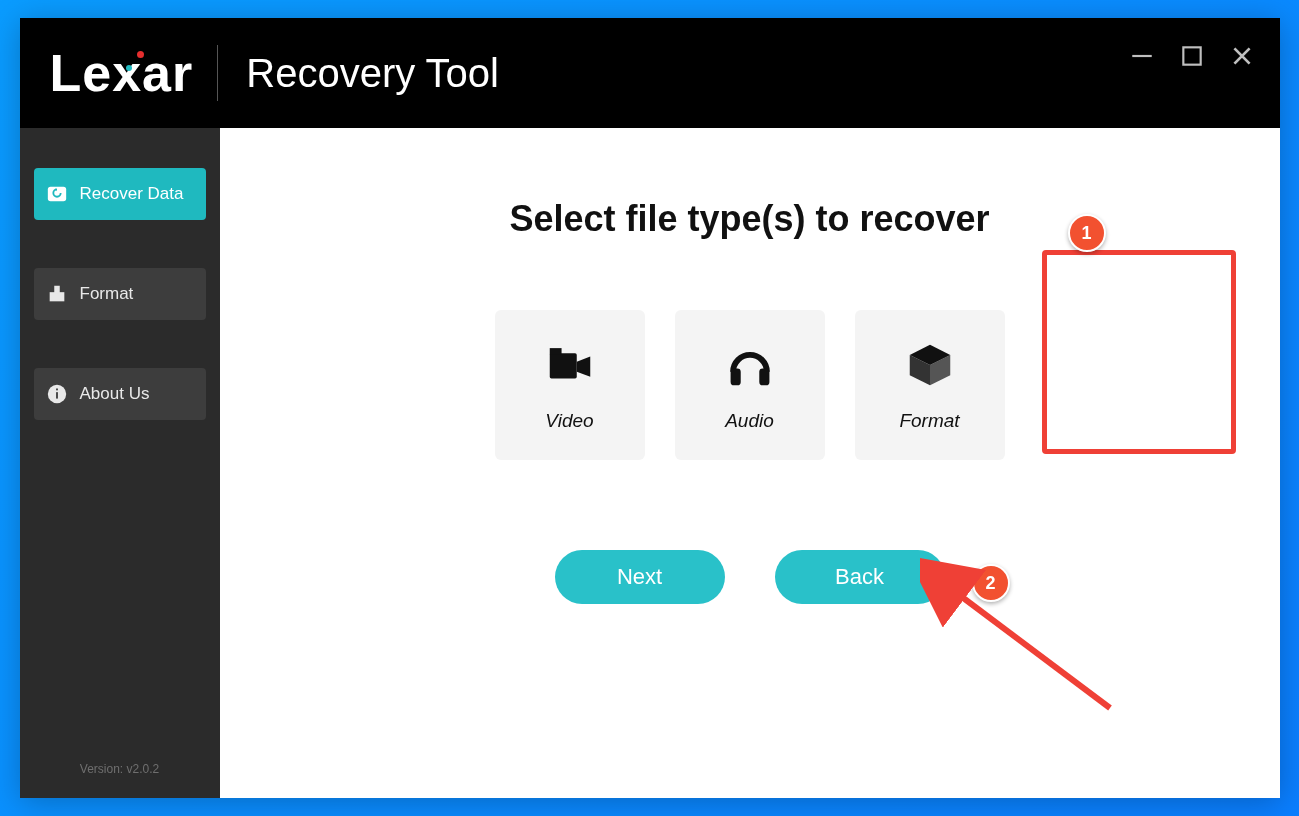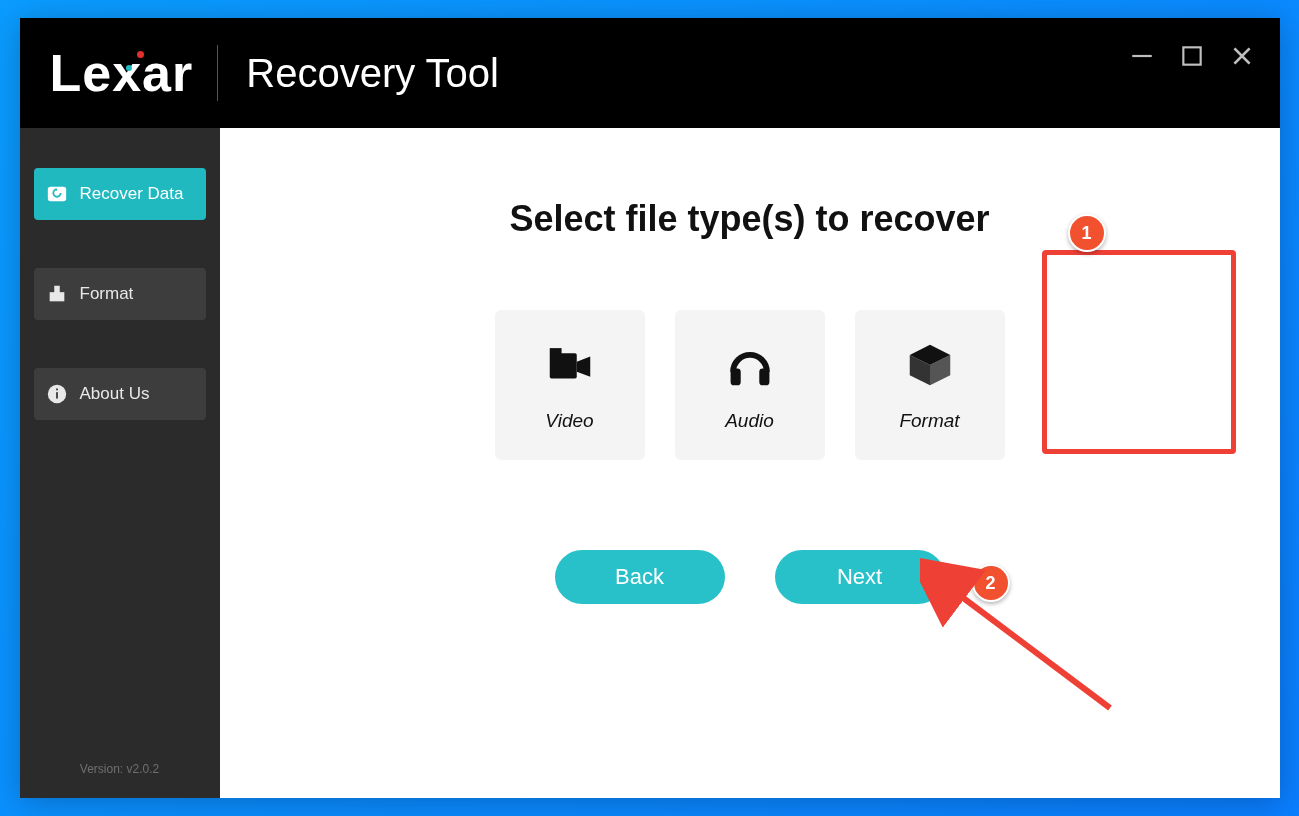--- a/index.html
+++ b/index.html
@@ -201,22 +201,22 @@
                 <path d="M32 8 L56 20 L32 32 L8 20 Z" fill="#111"></path>
                 <path d="M8 20 L8 44 L32 56 L32 32 Z" fill="#111" opacity=".85"></path>
                 <path d="M56 20 L56 44 L32 56 L32 32 Z" fill="#111" opacity=".7"></path>
               </svg>
           </span>
           <span class="tlabel">Format</span>
         </div>
       </div>
 
       <div class="actions">
+        <button class="btn">Next</button>
         <button class="btn">Back</button>
-        <button class="btn">Next</button>
       </div>
 
       <div class="annot-box" style="left:822px;top:122px;width:184px;height:194px;"></div>
       <div class="annot-badge" style="left:848px;top:86px;">1</div>
       <div class="annot-badge" style="left:752px;top:436px;">2</div>
       <svg class="annot-arrow" style="left:700px;top:430px;width:200px;height:160px;">
         <defs>
           <marker id="ahead" markerWidth="12" markerHeight="12" refX="3" refY="6" orient="auto">
             <path d="M0 0 L12 6 L0 12 Z" fill="#ef4036"></path>
           </marker>

